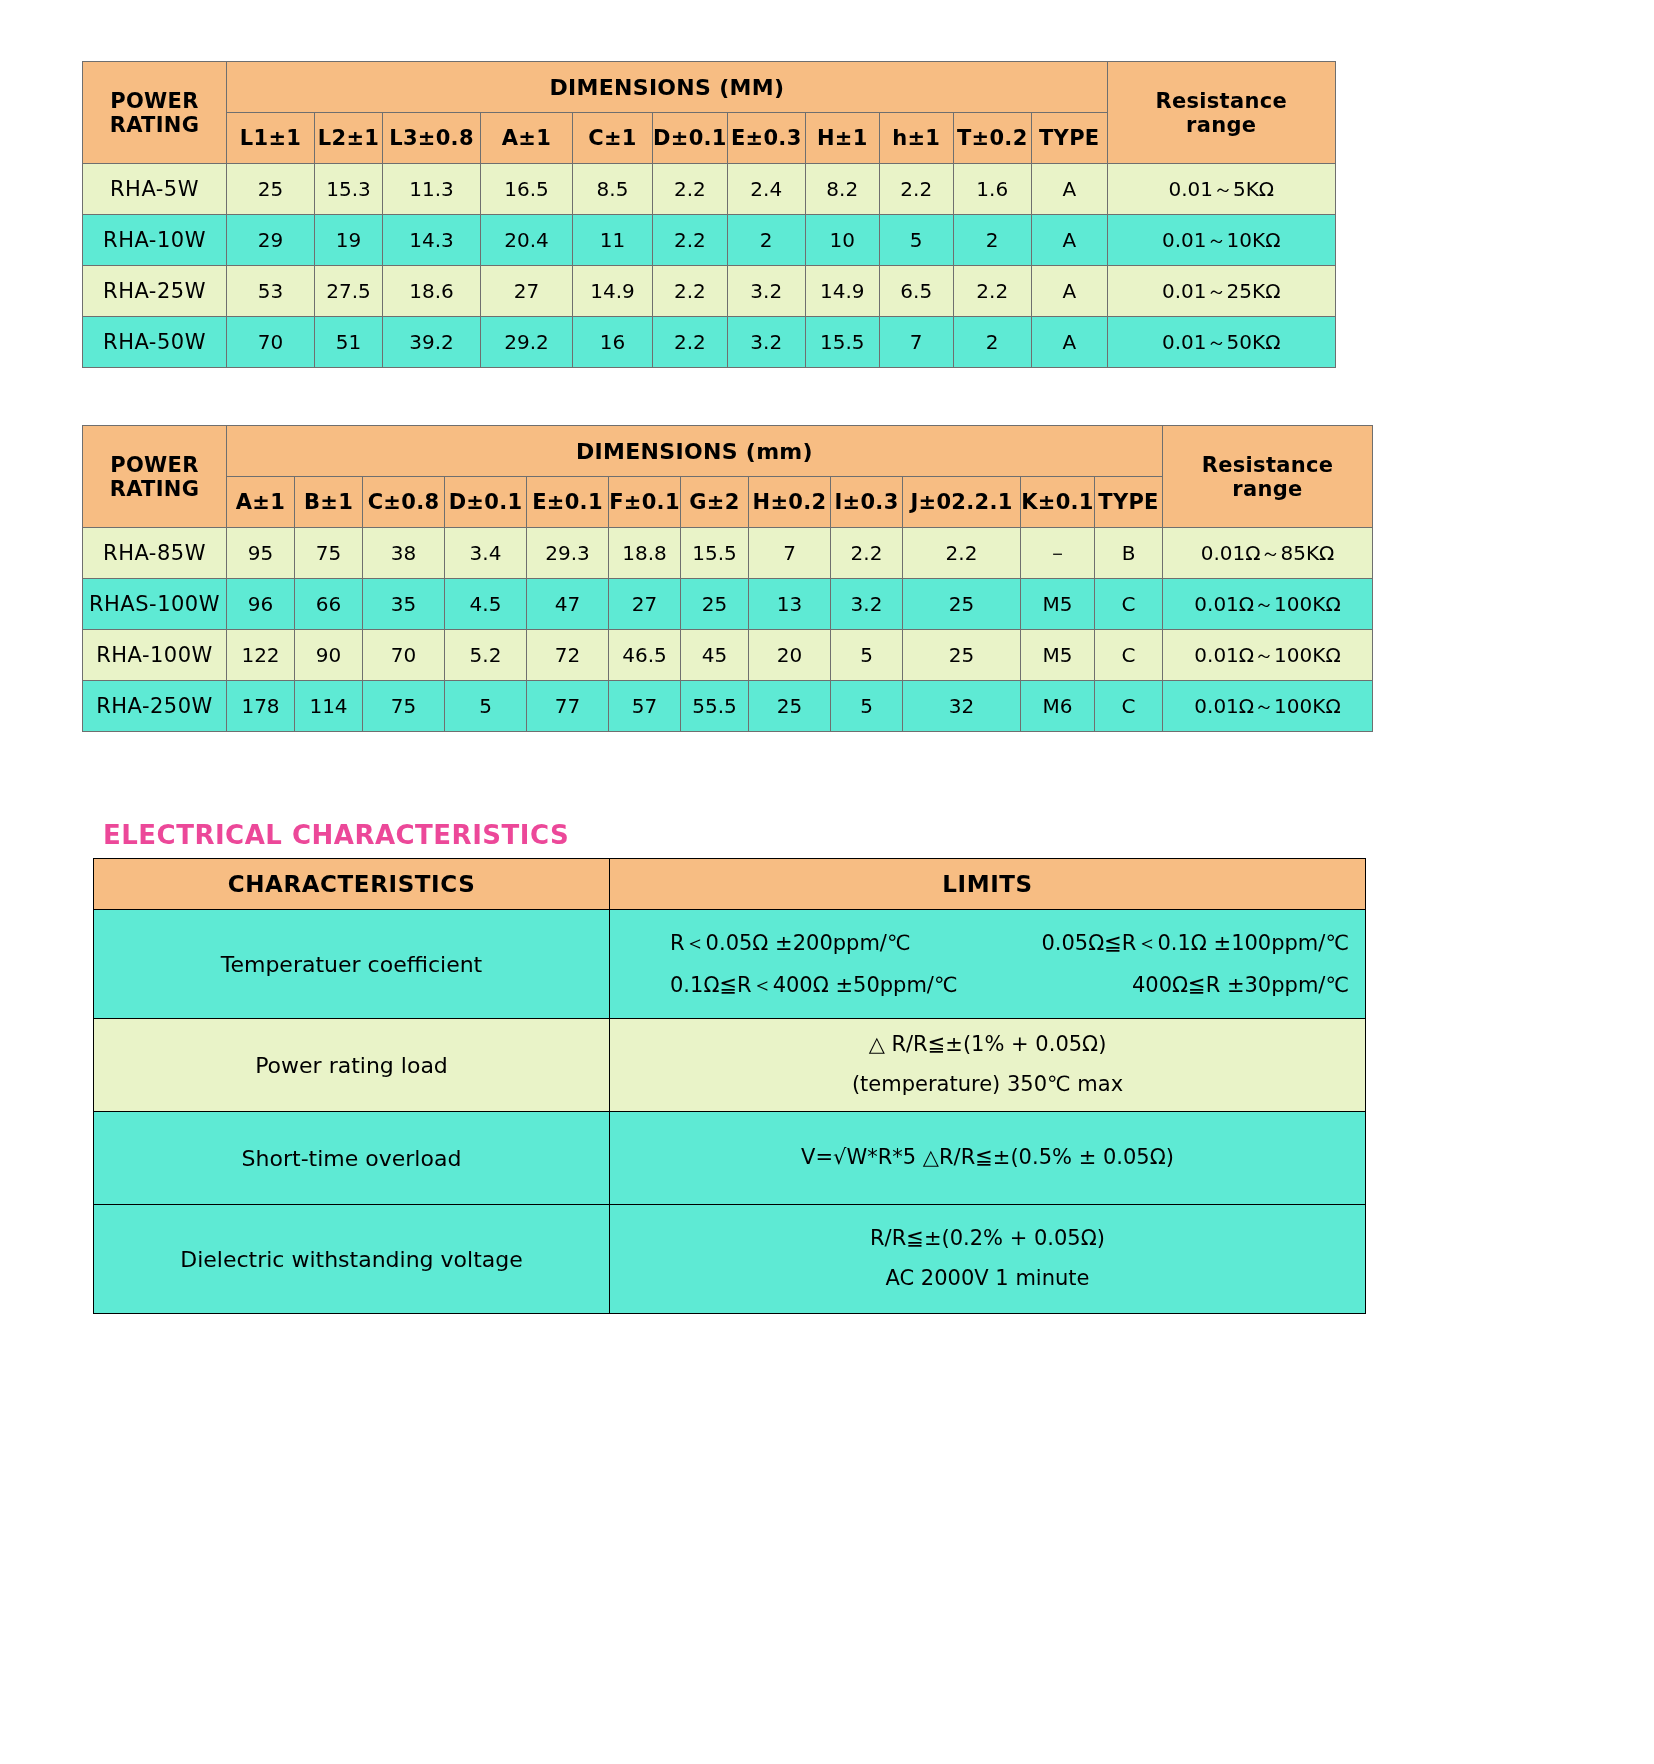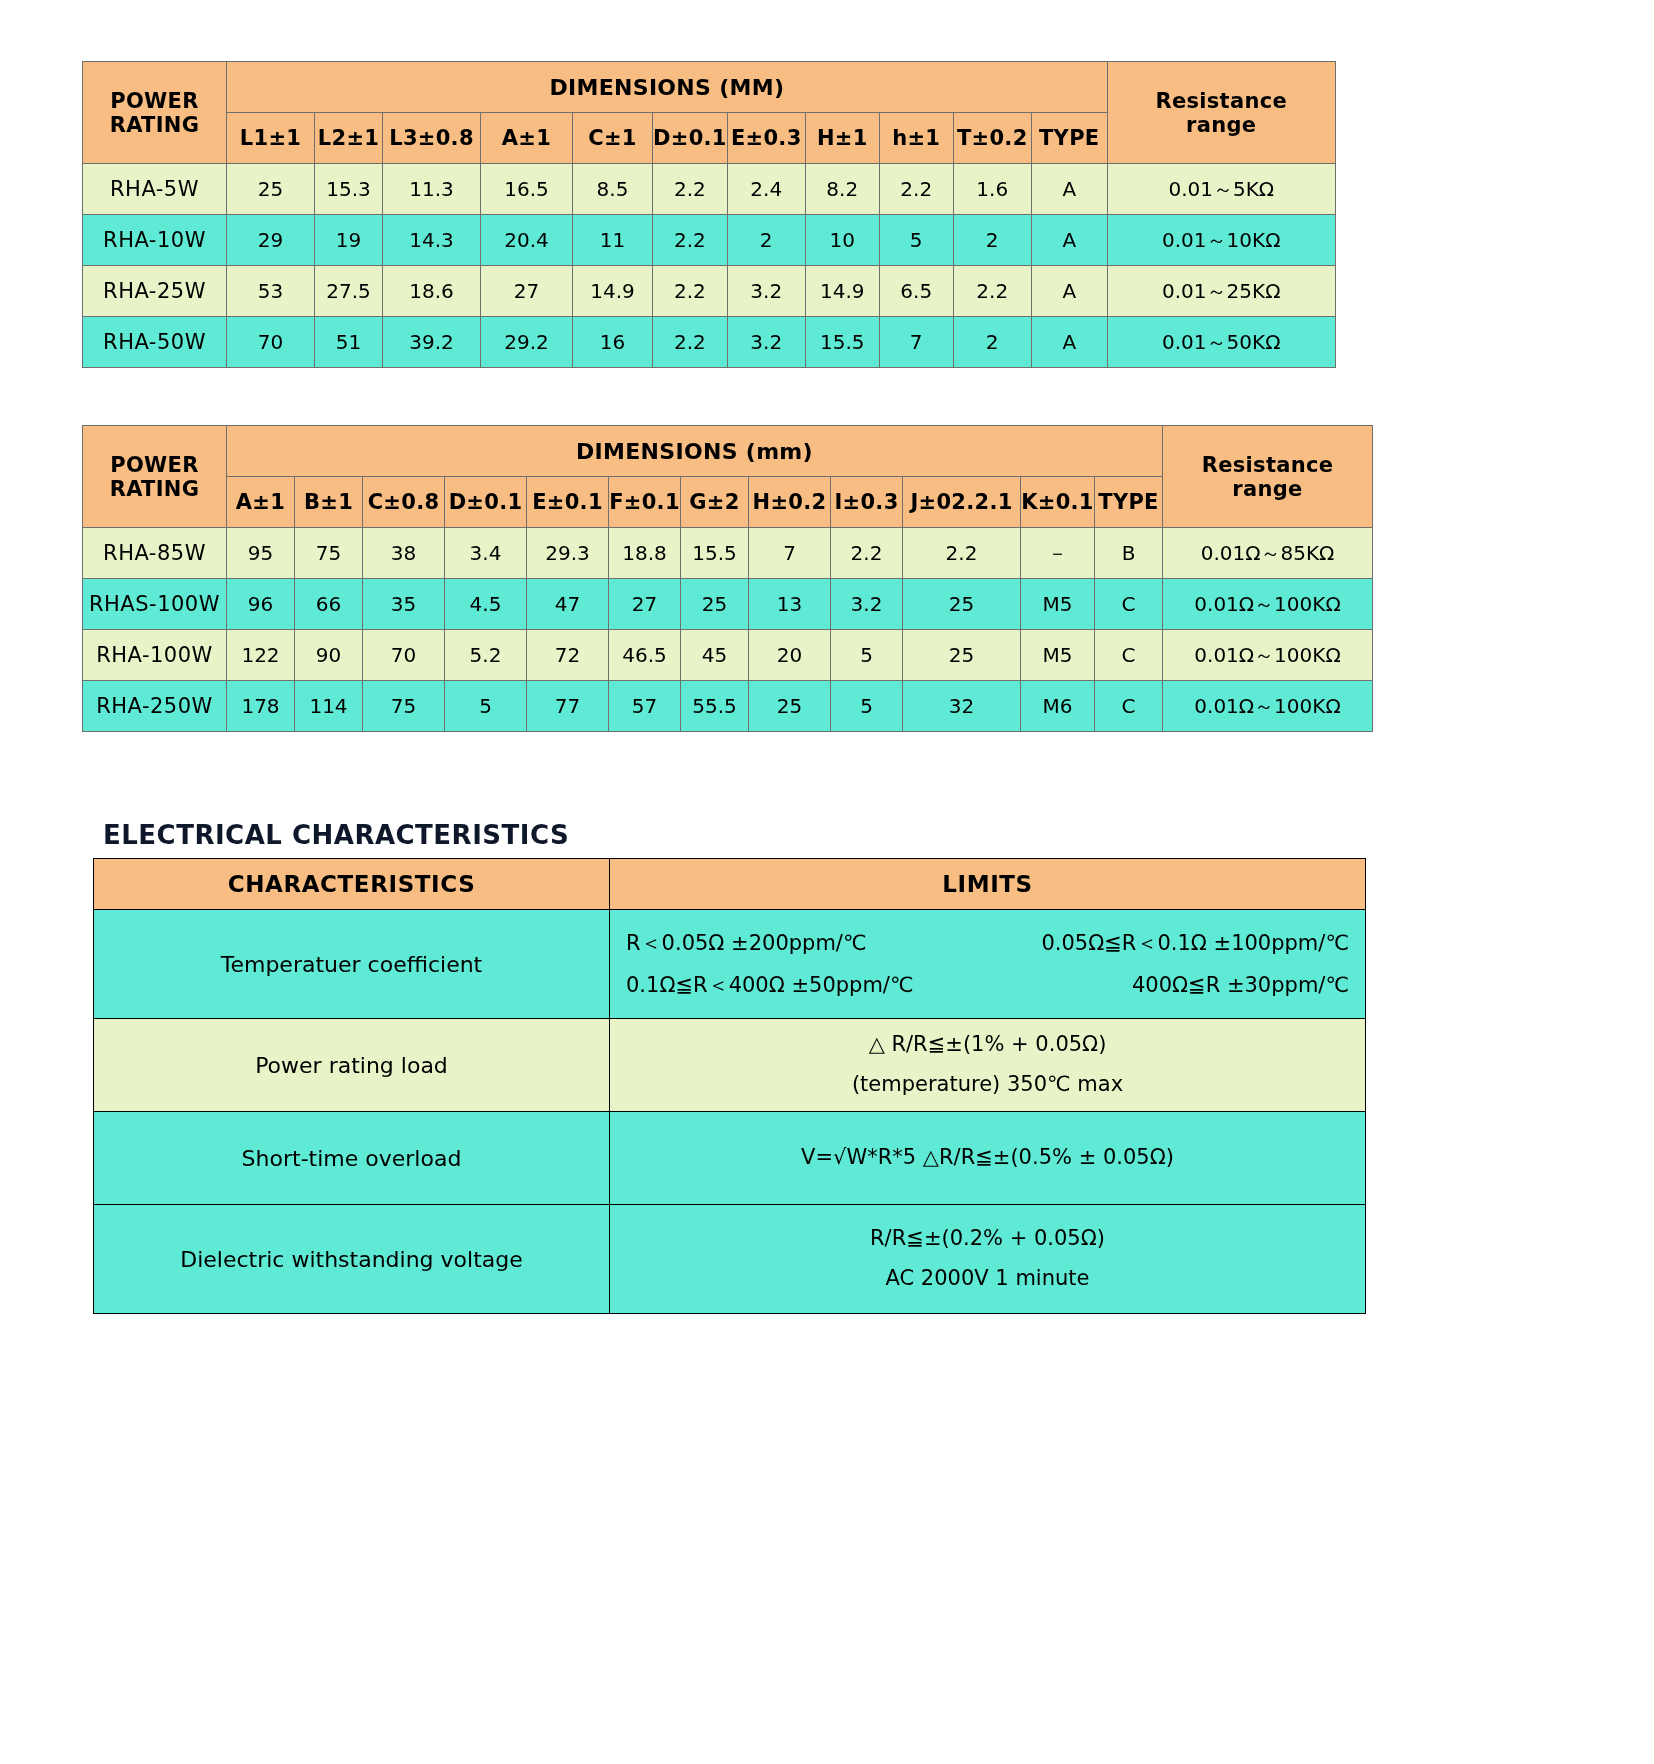--- a/index.html
+++ b/index.html
@@ -62,21 +62,21 @@
     position: absolute;
     left: 82px;
     top: 425px;
   }
 
   
   .ec-title {
     position: absolute;
     left: 103px;
     top: 820px;
-    color: #0f172a;
+    color: #ec4899;
     font-weight: bold;
     font-size: 26px;
     letter-spacing: 0.5px;
   }
   table.ec {
     position: absolute;
     left: 93px;
     top: 858px;
     border-collapse: collapse;
     table-layout: fixed;
@@ -115,21 +115,21 @@
     justify-content: space-between;
     line-height: 2.0;
     padding: 0 6px;
   }
   .ec-row-h1 td { height: 92px; }
   .ec-row-h2 td { height: 108px; }
   .ec-row-h3 td { height: 92px; }
   .ec-row-h4 td { height: 92px; }
   .ec-row-h5 td { height: 108px; }
   .ec-row-h6 td { height: 108px; }
-  .nowrapish { white-space: nowrap; }
+  .nowrapish { white-space: nowrap; margin-left: 44px; }
 </style>
 </head>
 <body>
 
 <div class="page">
 
   <table class="dim t1">
     <colgroup>
       <col style="width:144px">
       <col style="width:88px">

